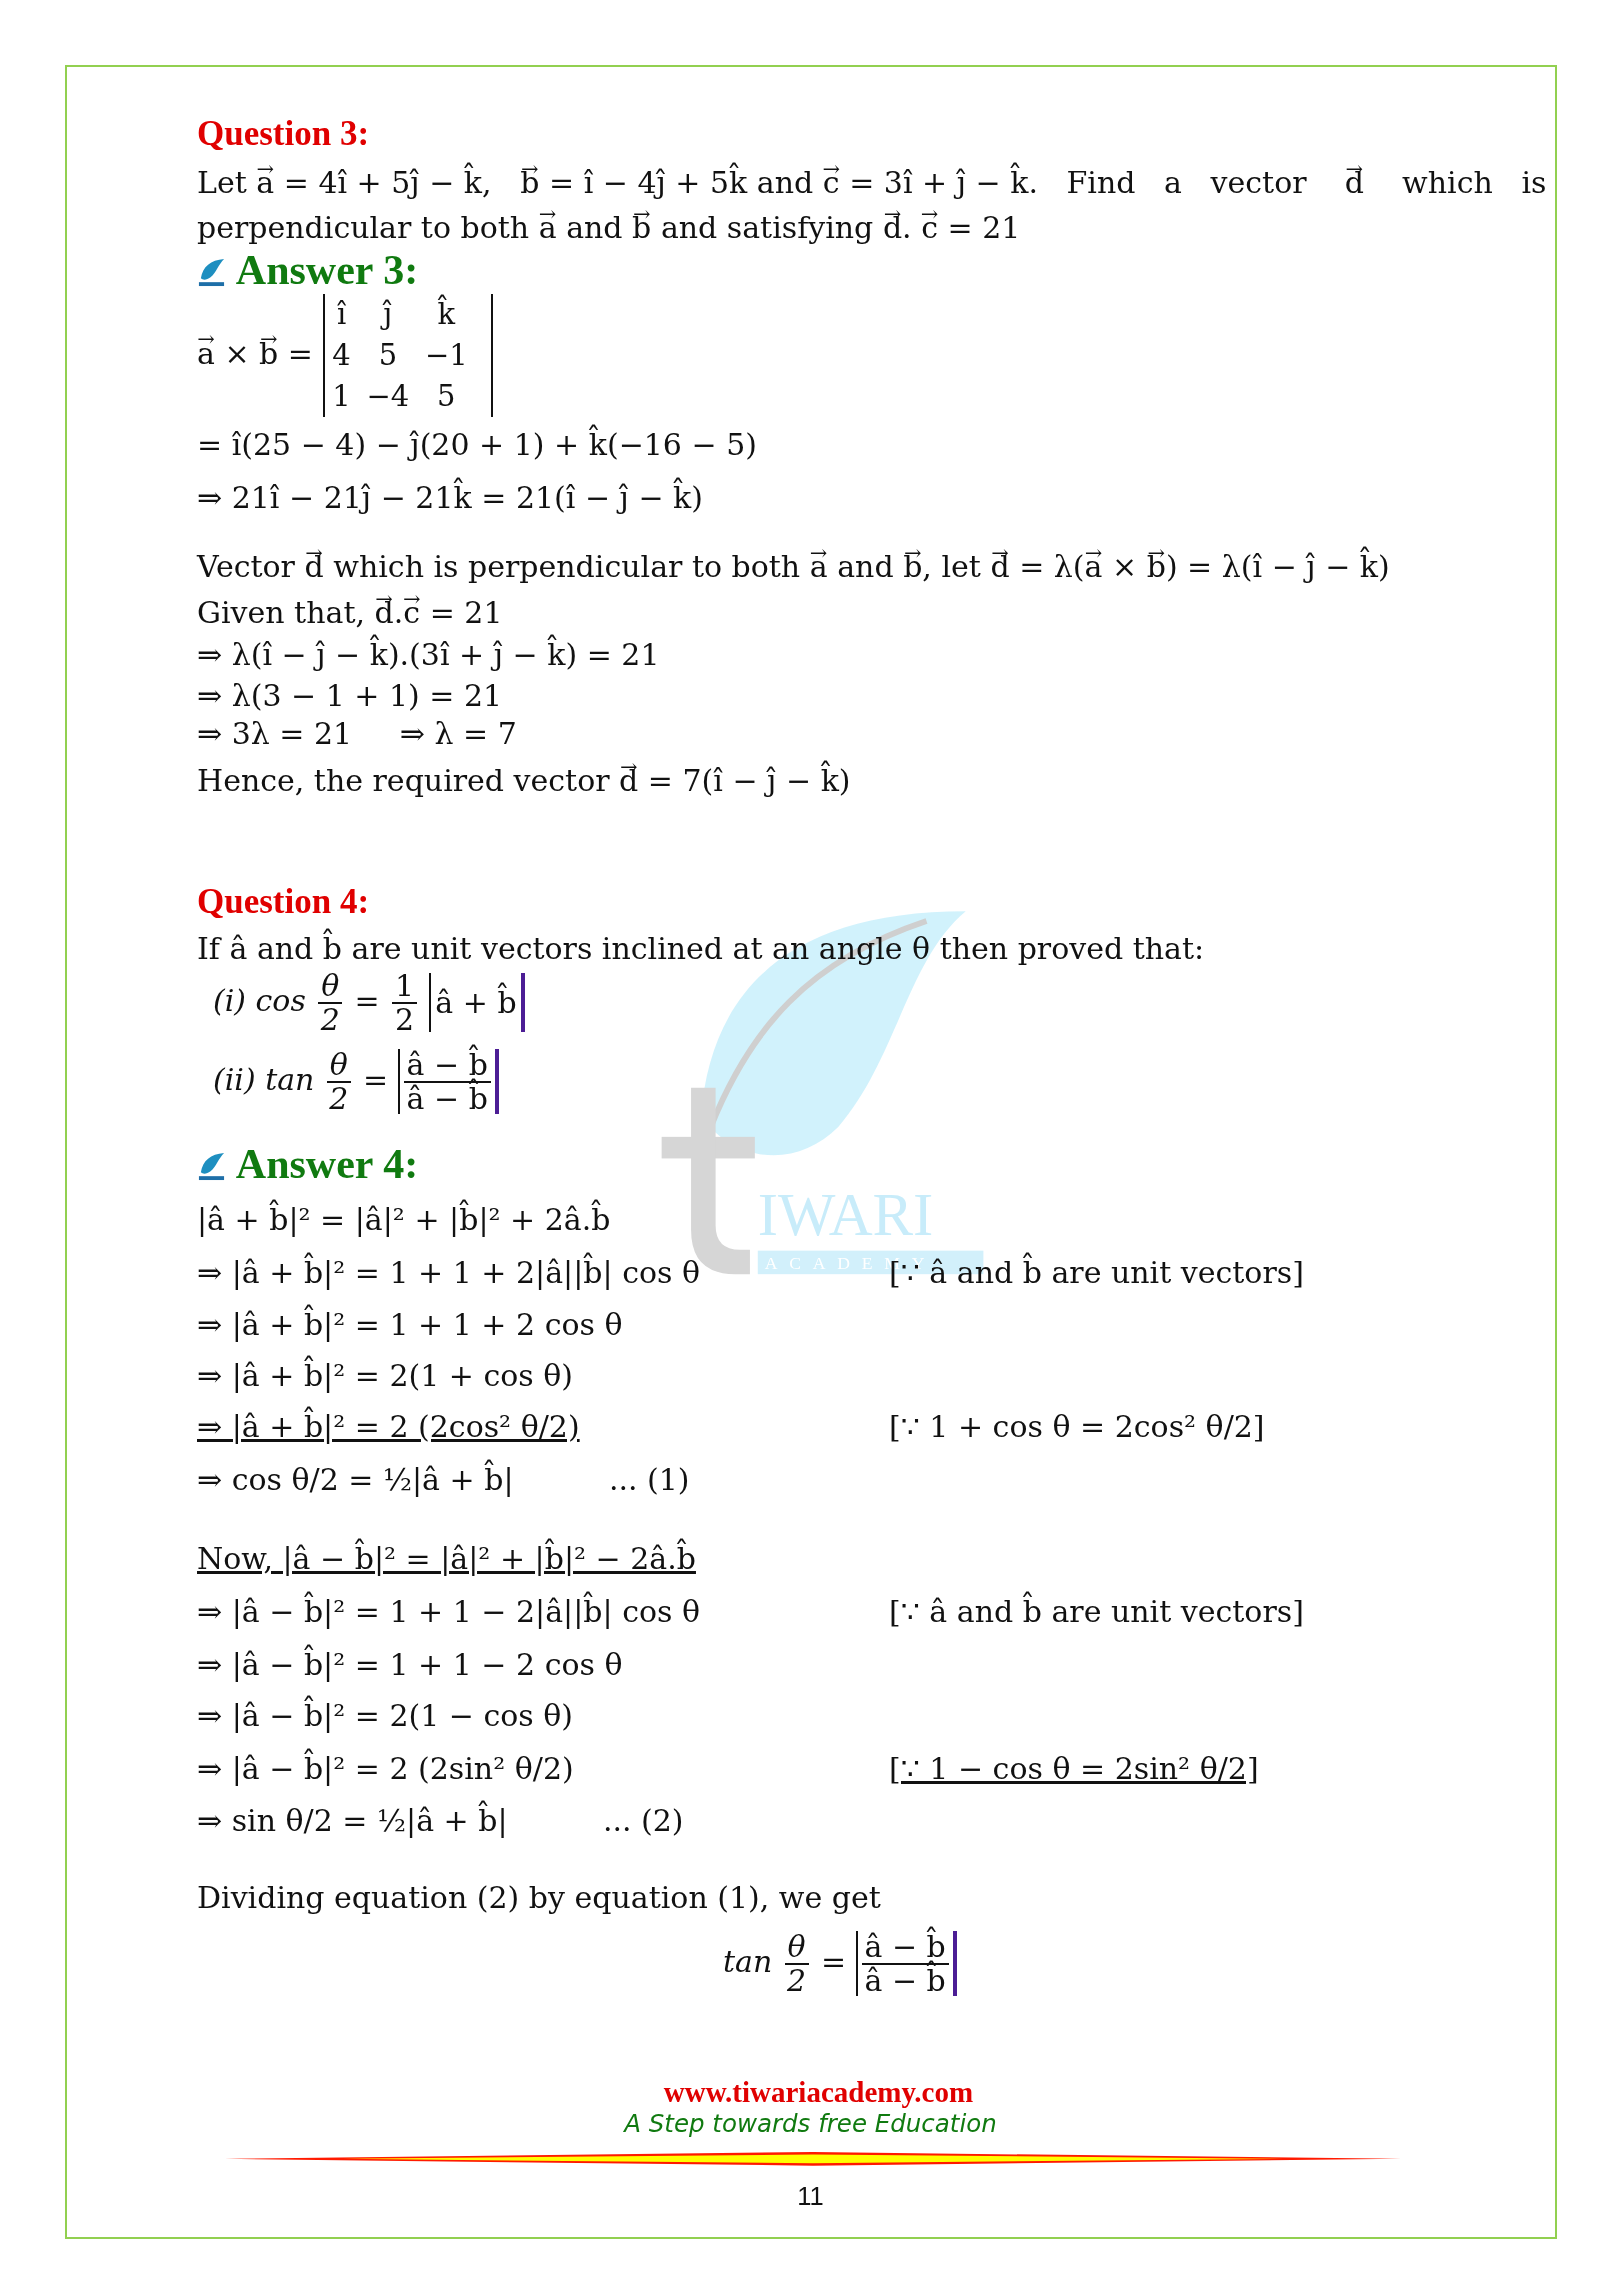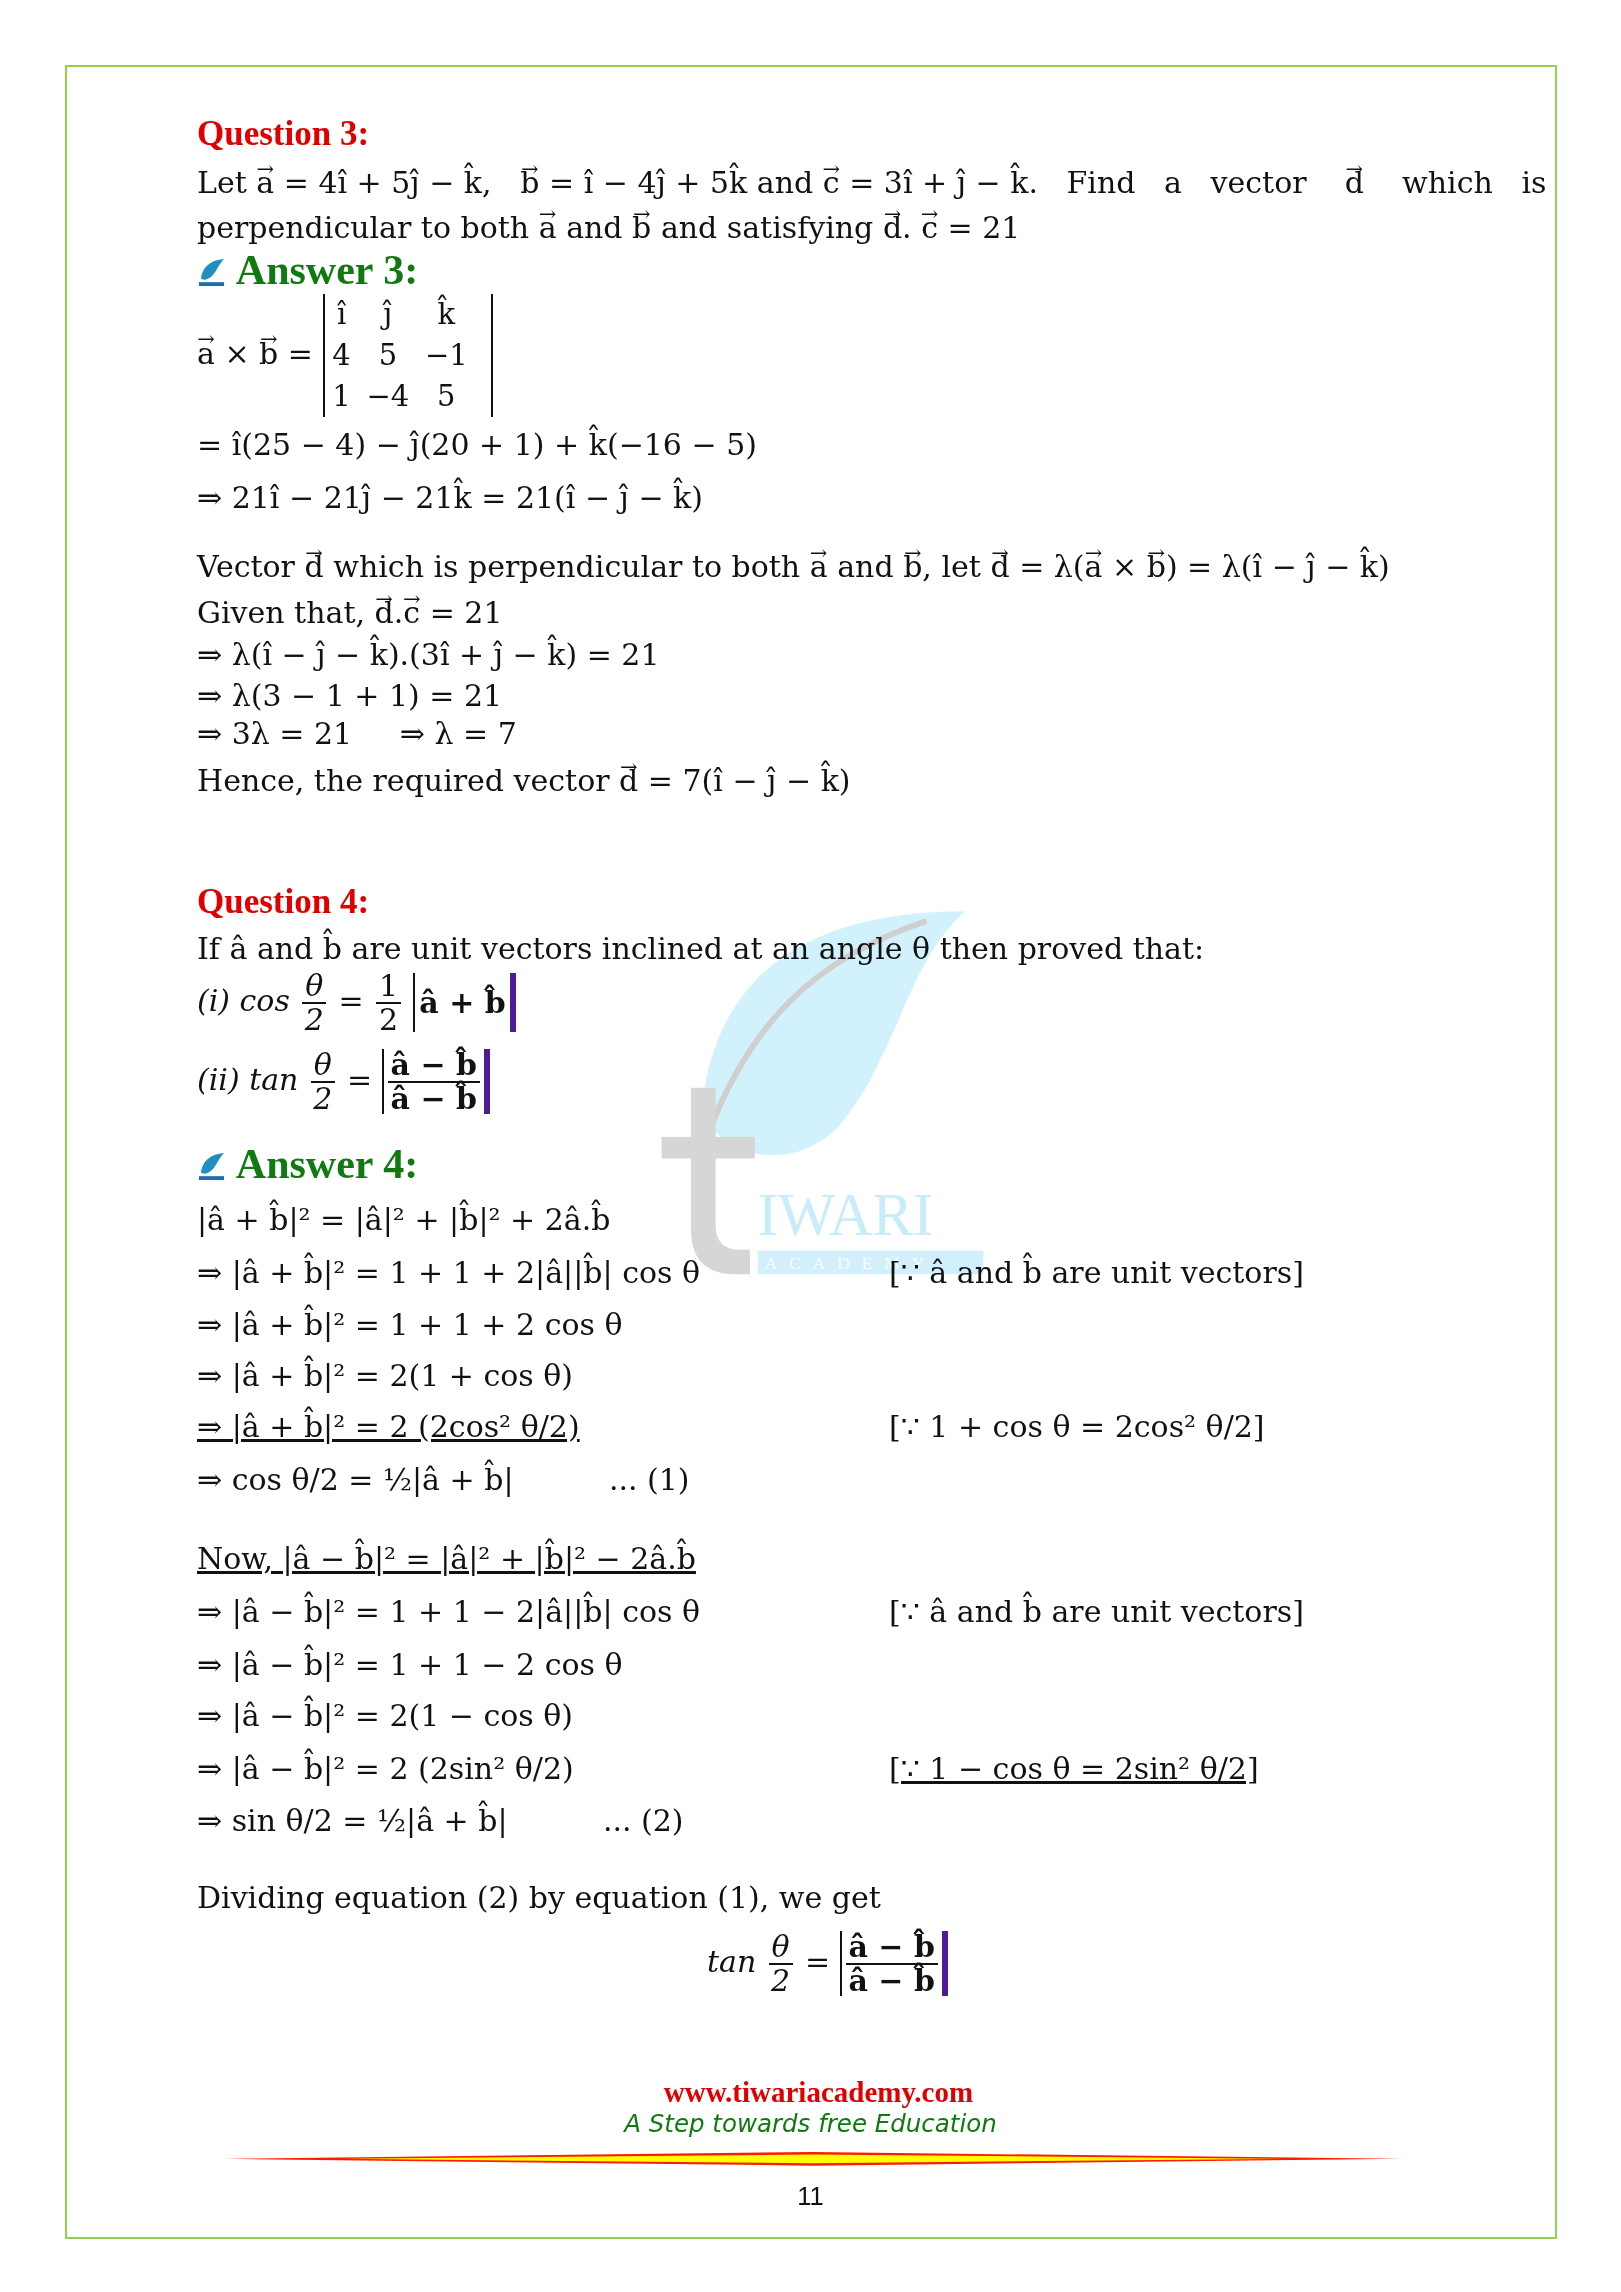--- a/index.html
+++ b/index.html
@@ -7,32 +7,32 @@
          font-family: "DejaVu Serif", serif; color: #111; }
   .frame { position: absolute; left: 65px; top: 65px; width: 1492px; height: 2174px;
            border: 2.9px solid #92d050; box-sizing: border-box; }
   .watermark { position: absolute; left: 642px; top: 872px; width: 363px; height: 412px; pointer-events: none; }
   .content { position: absolute; left: 197px; top: 0; width: 1235px; }
   .line { position: absolute; left: 0; white-space: nowrap; font-size: 30px; line-height: 35px; }
   .qhead { font-family: "Liberation Serif", serif; font-weight: bold; color: #e00000; font-size: 35px; }
   .ahead { font-family: "Liberation Serif", serif; font-weight: bold; color: #107a10; font-size: 42px; }
   .ahead .logo { display: inline-block; width: 29px; height: 31px; vertical-align: -3.9px; margin-right: 9.8px; }
   .math { font-family: "DejaVu Serif", serif; }
-  .it { font-style: italic; }
+  .it { font-style: italic; margin-left: 16px; }
   .vec { position: relative; display: inline-block; }
   .vec::before { content: "\2192"; position: absolute; left: 50%; top: -0.62em; transform: translateX(-50%);
                  font-size: 0.7em; }
   .frac { display: inline-block; vertical-align: middle; text-align: center; margin: 0 2.9px; }
   .frac > span { display: block; line-height: 1.05em; }
   .frac .num { border-bottom: 2px solid #111; padding: 0 2.9px; }
   .det { display: inline-block; vertical-align: middle; border-left: 2.9px solid #111; border-right: 2.9px solid #111;
          padding: 0 7.8px; }
   .det table { border-collapse: collapse; }
   .det td { padding: 0 15.7px 0 0; font-size: 29px; line-height: 41px; text-align: center; }
-  .abs { display: inline-block; vertical-align: middle; border-left: 2px solid #111; border-right: 6px solid #4c1d95; padding: 0 3.9px; font-weight: bold; }
+  .abs { display: inline-block; vertical-align: middle; border-left: 2px solid #111; border-right: 4px solid #4c1d95; padding: 0 3.9px; }
   .note { position: absolute; left: 692px; }
   .footer-url { position: absolute; left: 0; width: 1621px; top: 2076px; text-align: center;
                 font-family: "Liberation Serif", serif; font-weight: bold; color: #e00000; font-size: 29px; padding-left: 8px; }
   .footer-tag { position: absolute; left: 0; width: 1621px; top: 2109px; text-align: center;
                 font-family: "DejaVu Sans", sans-serif; font-style: italic; color: #107a10; font-size: 24.5px; }
   .footer-rule { position: absolute; left: 225px; top: 2152px; width: 1176px; height: 13.7px; }
   .page-num { position: absolute; left: 0; width: 1621px; top: 2182px; text-align: center;
               font-family: "Liberation Sans", sans-serif; font-size: 25.5px; color: #111; }
 </style>
 </head>

